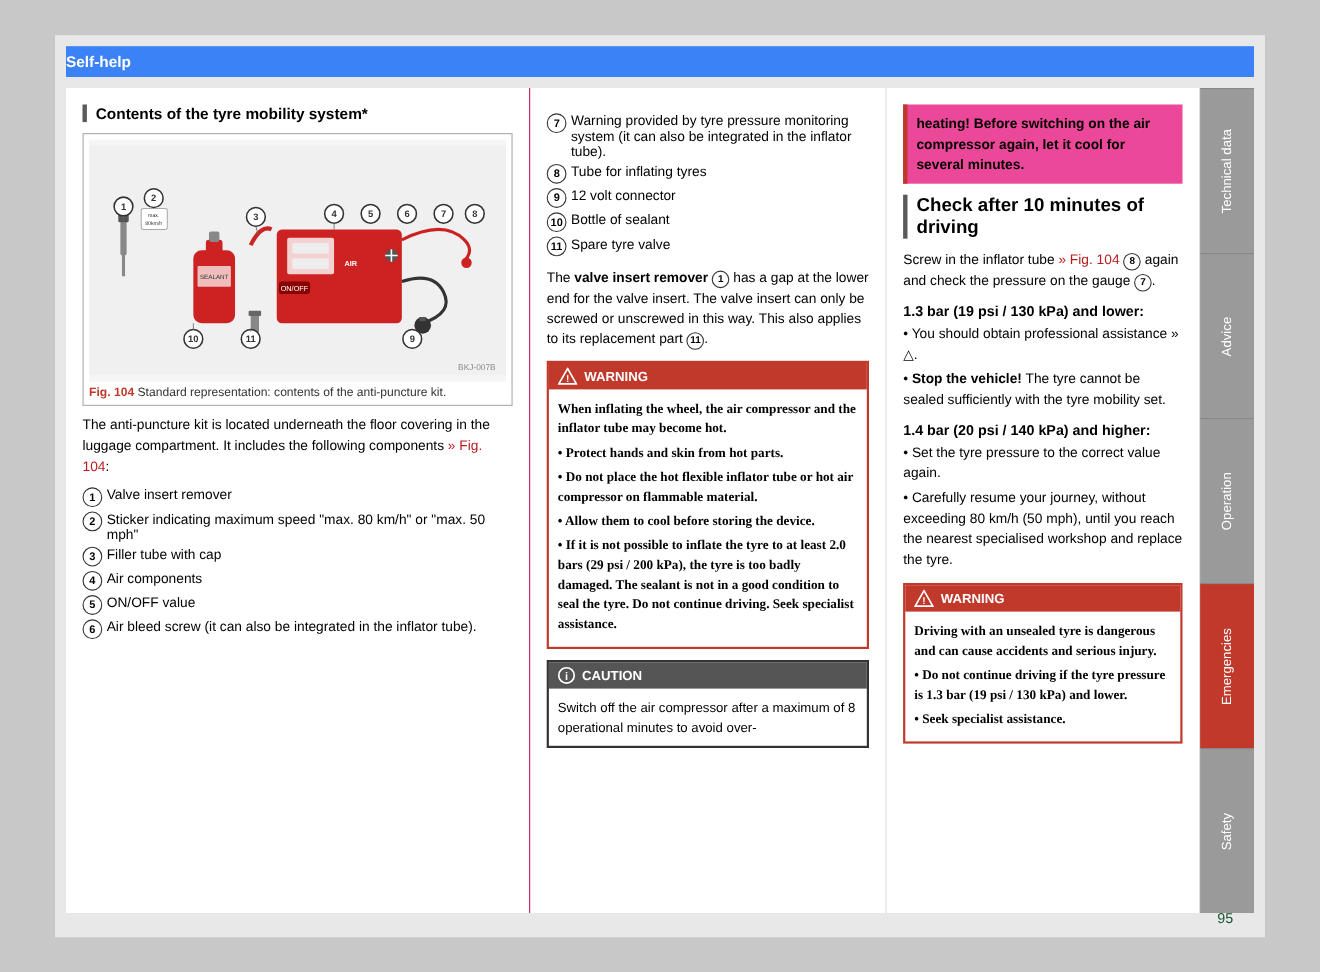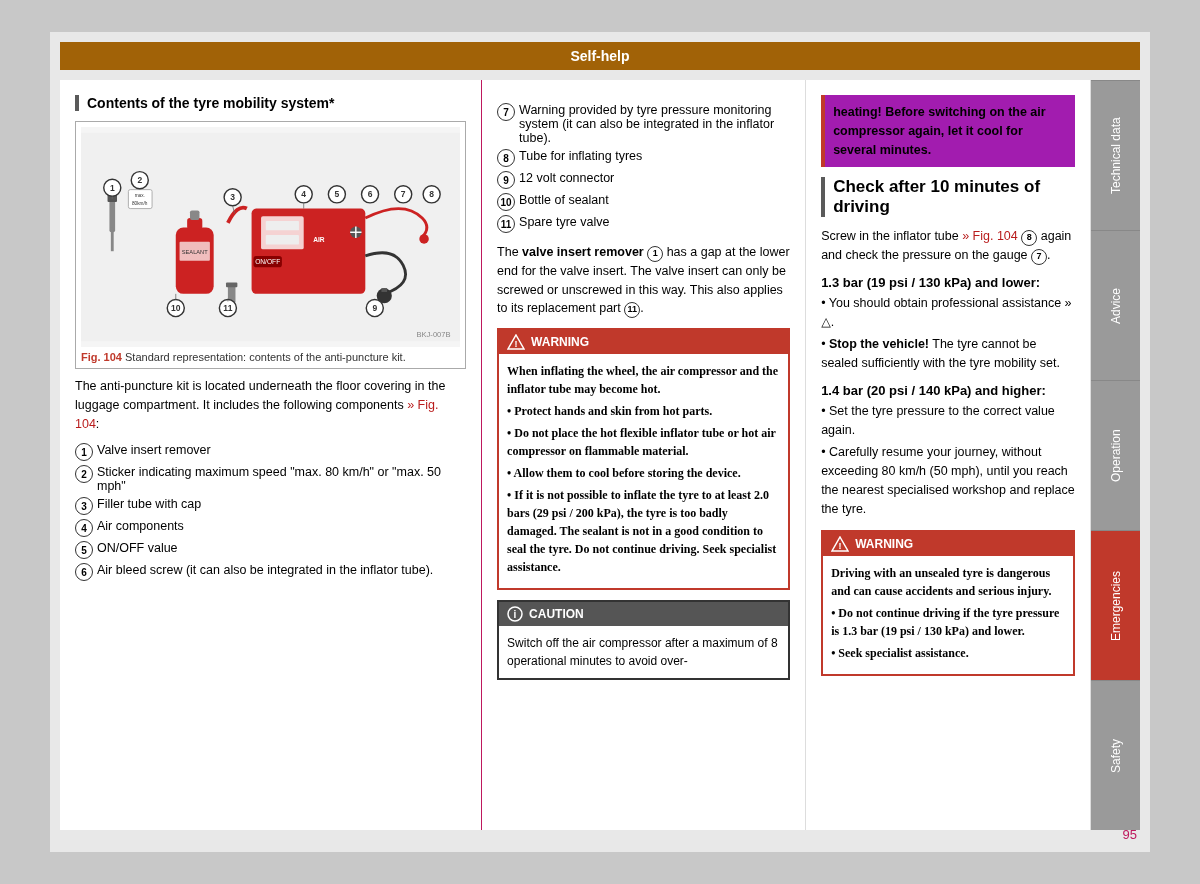--- a/index.html
+++ b/index.html
@@ -14,23 +14,22 @@
       width: 1200px;
     }
     .page-container {
       background: #e8e8e8;
       width: 1100px;
       min-height: 820px;
       padding: 10px;
       position: relative;
     }
     .header-bar {
-      background: #a16207;
+      background: #3b82f6;
       color: white;
-      text-align: center;
       padding: 6px 0;
       font-size: 14px;
       font-weight: bold;
       margin-bottom: 10px;
     }
     .main-content {
       display: flex;
       gap: 0;
       background: white;
       min-height: 750px;
@@ -194,34 +193,34 @@
     }
     .bullet-item {
       margin-bottom: 4px;
       font-size: 12.5px;
       line-height: 1.5;
     }
     .bullet-item::before {
       content: "• ";
     }
     .heating-warning {
-      background: #a21caf;
+      background: #ec4899;
       border-left: 4px solid #c0392b;
       padding: 8px;
       margin-bottom: 10px;
       font-size: 12.5px;
       font-weight: bold;
       line-height: 1.5;
     }
     .page-num {
       position: absolute;
       bottom: 10px;
-      right: 13px;
+      right: 29px;
       font-size: 13px;
-      color: #be185d;
+      color: #14532d;
     }
 
     
     .illustration-svg {
       width: 100%;
       height: 100%;
     }
 
     
     .num-circle {

